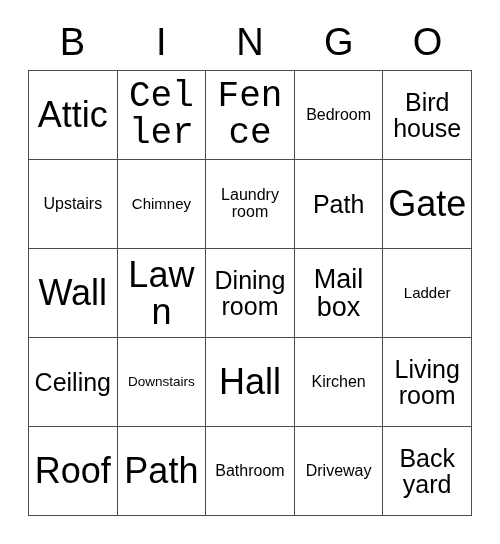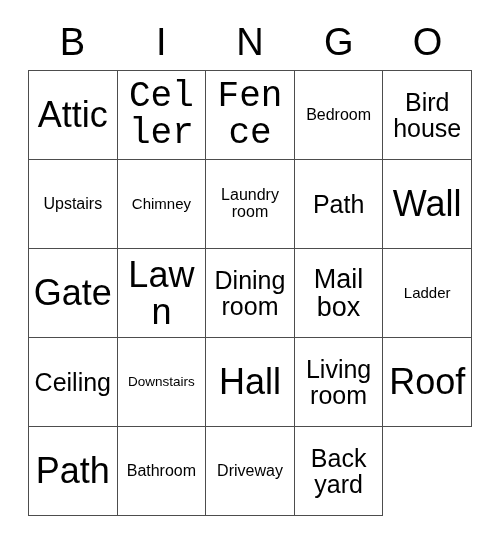--- a/index.html
+++ b/index.html
@@ -124,24 +124,24 @@
         <span class="cell-text fs-sm">Chimney</span>
       </div>
       <div class="cell">
         <span class="cell-text fs-xs">Laundry
 room</span>
       </div>
       <div class="cell">
         <span class="cell-text fs-md">Path</span>
       </div>
       <div class="cell">
-        <span class="cell-text fs-xxl">Wall</span>
+        <span class="cell-text fs-xxl">Gate</span>
       </div>
       <div class="cell">
-        <span class="cell-text fs-xxl">Gate</span>
+        <span class="cell-text fs-xxl">Wall</span>
       </div>
       <div class="cell">
         <span class="cell-text fs-xxl">Lawn</span>
       </div>
       <div class="cell">
         <span class="cell-text fs-md">Dining
 room</span>
       </div>
       <div class="cell">
         <span class="cell-text fs-xl">Mail
@@ -151,20 +151,23 @@
         <span class="cell-text fs-sm">Ladder</span>
       </div>
       <div class="cell">
         <span class="cell-text fs-md">Ceiling</span>
       </div>
       <div class="cell">
         <span class="cell-text fs-xxs">Downstairs</span>
       </div>
       <div class="cell">
         <span class="cell-text fs-xxl">Hall</span>
+      </div>
+      <div class="cell">
+        <span class="cell-text fs-xs">Kirchen</span>
       </div>
       <div class="cell">
         <span class="cell-text fs-md">Living
 room</span>
       </div>
       <div class="cell">
         <span class="cell-text fs-xxl">Roof</span>
       </div>
       <div class="cell">
         <span class="cell-text fs-xxl">Path</span>

